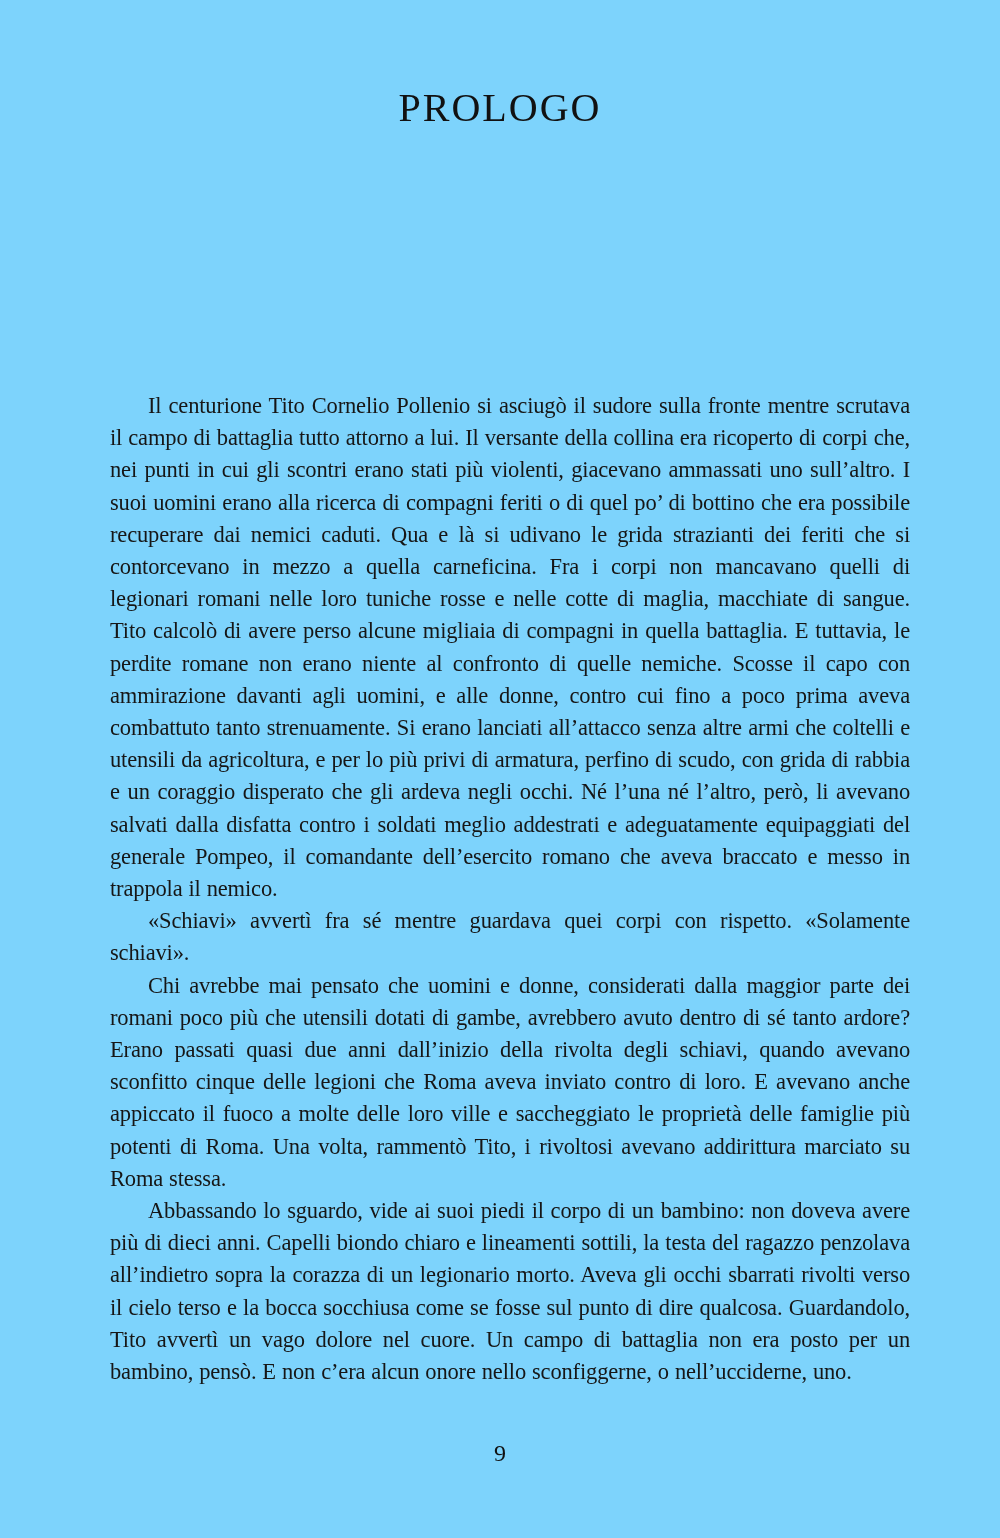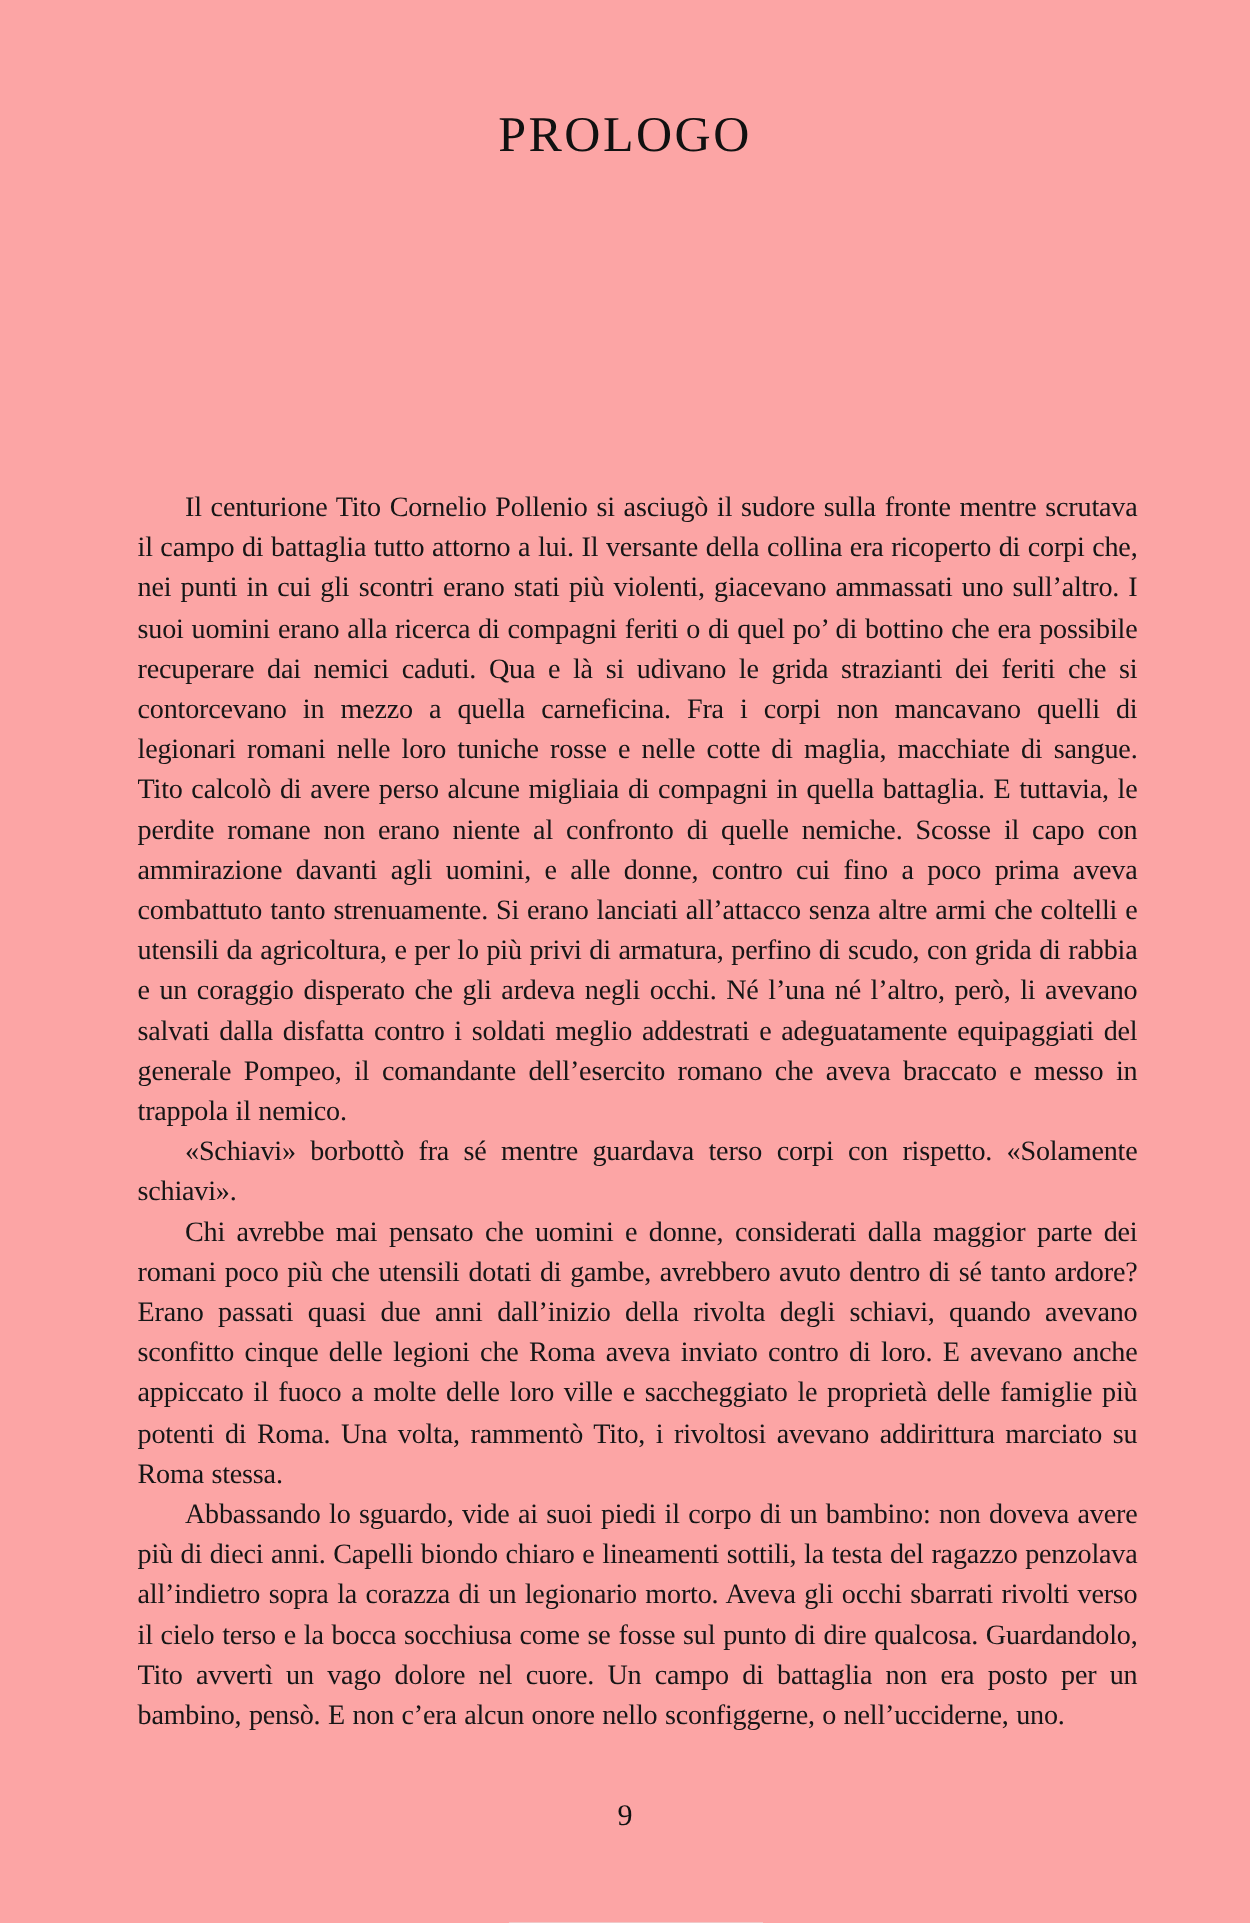--- a/index.html
+++ b/index.html
@@ -5,21 +5,21 @@
   html, body {
     margin: 0;
     padding: 0;
     background: #e8e8e8;
   }
   .page {
     position: relative;
     width: 1000px;
     height: 1538px;
     margin: 0 auto;
-    background: #fca5a5;
+    background: #7dd3fc;
     color: #161616;
     font-family: "Liberation Serif", "DejaVu Serif", serif;
     overflow: hidden;
   }
   .chapter-title {
     position: absolute;
     top: 84px;
     left: 0;
     width: 100%;
     margin: 0;
@@ -57,20 +57,20 @@
 </style>
 </head>
 <body>
 
 <div class="page">
 
   <h1 class="chapter-title">PROLOGO</h1>
 
   <div class="body-text">
     <p>Il centurione Tito Cornelio Pollenio si asciugò il sudore sulla fronte mentre scrutava il campo di battaglia tutto attorno a lui. Il versante della collina era ricoperto di corpi che, nei punti in cui gli scontri erano stati più violenti, giacevano ammassati uno sull’altro. I suoi uomini erano alla ricerca di compagni feriti o di quel po’ di bottino che era possibile recuperare dai nemici caduti. Qua e là si udivano le grida strazianti dei feriti che si contorcevano in mezzo a quella carneficina. Fra i corpi non mancavano quelli di legionari romani nelle loro tuniche rosse e nelle cotte di maglia, macchiate di sangue. Tito calcolò di avere perso alcune migliaia di compagni in quella battaglia. E tuttavia, le perdite romane non erano niente al confronto di quelle nemiche. Scosse il capo con ammirazione davanti agli uomini, e alle donne, contro cui fino a poco prima aveva combattuto tanto strenuamente. Si erano lanciati all’attacco senza altre armi che coltelli e utensili da agricoltura, e per lo più privi di armatura, perfino di scudo, con grida di rabbia e un coraggio disperato che gli ardeva negli occhi. Né l’una né l’altro, però, li avevano salvati dalla disfatta contro i soldati meglio addestrati e adeguatamente equipaggiati del generale Pompeo, il comandante dell’esercito romano che aveva braccato e messo in trappola il nemico.</p>
-    <p>«Schiavi» borbottò fra sé mentre guardava terso corpi con rispetto. «Solamente schiavi».</p>
+    <p>«Schiavi» avvertì fra sé mentre guardava quei corpi con rispetto. «Solamente schiavi».</p>
     <p>Chi avrebbe mai pensato che uomini e donne, considerati dalla maggior parte dei romani poco più che utensili dotati di gambe, avrebbero avuto dentro di sé tanto ardore? Erano passati quasi due anni dall’inizio della rivolta degli schiavi, quando avevano sconfitto cinque delle legioni che Roma aveva inviato contro di loro. E avevano anche appiccato il fuoco a molte delle loro ville e saccheggiato le proprietà delle famiglie più potenti di Roma. Una volta, rammentò Tito, i rivoltosi avevano addirittura marciato su Roma stessa.</p>
     <p>Abbassando lo sguardo, vide ai suoi piedi il corpo di un bambino: non doveva avere più di dieci anni. Capelli biondo chiaro e lineamenti sottili, la testa del ragazzo penzolava all’indietro sopra la corazza di un legionario morto. Aveva gli occhi sbarrati rivolti verso il cielo terso e la bocca socchiusa come se fosse sul punto di dire qualcosa. Guardandolo, Tito avvertì un vago dolore nel cuore. Un campo di battaglia non era posto per un bambino, pensò. E non c’era alcun onore nello sconfiggerne, o nell’ucciderne, uno.</p>
   </div>
 
   <div class="page-number">9</div>
 
 </div>
 
 </body></html>

